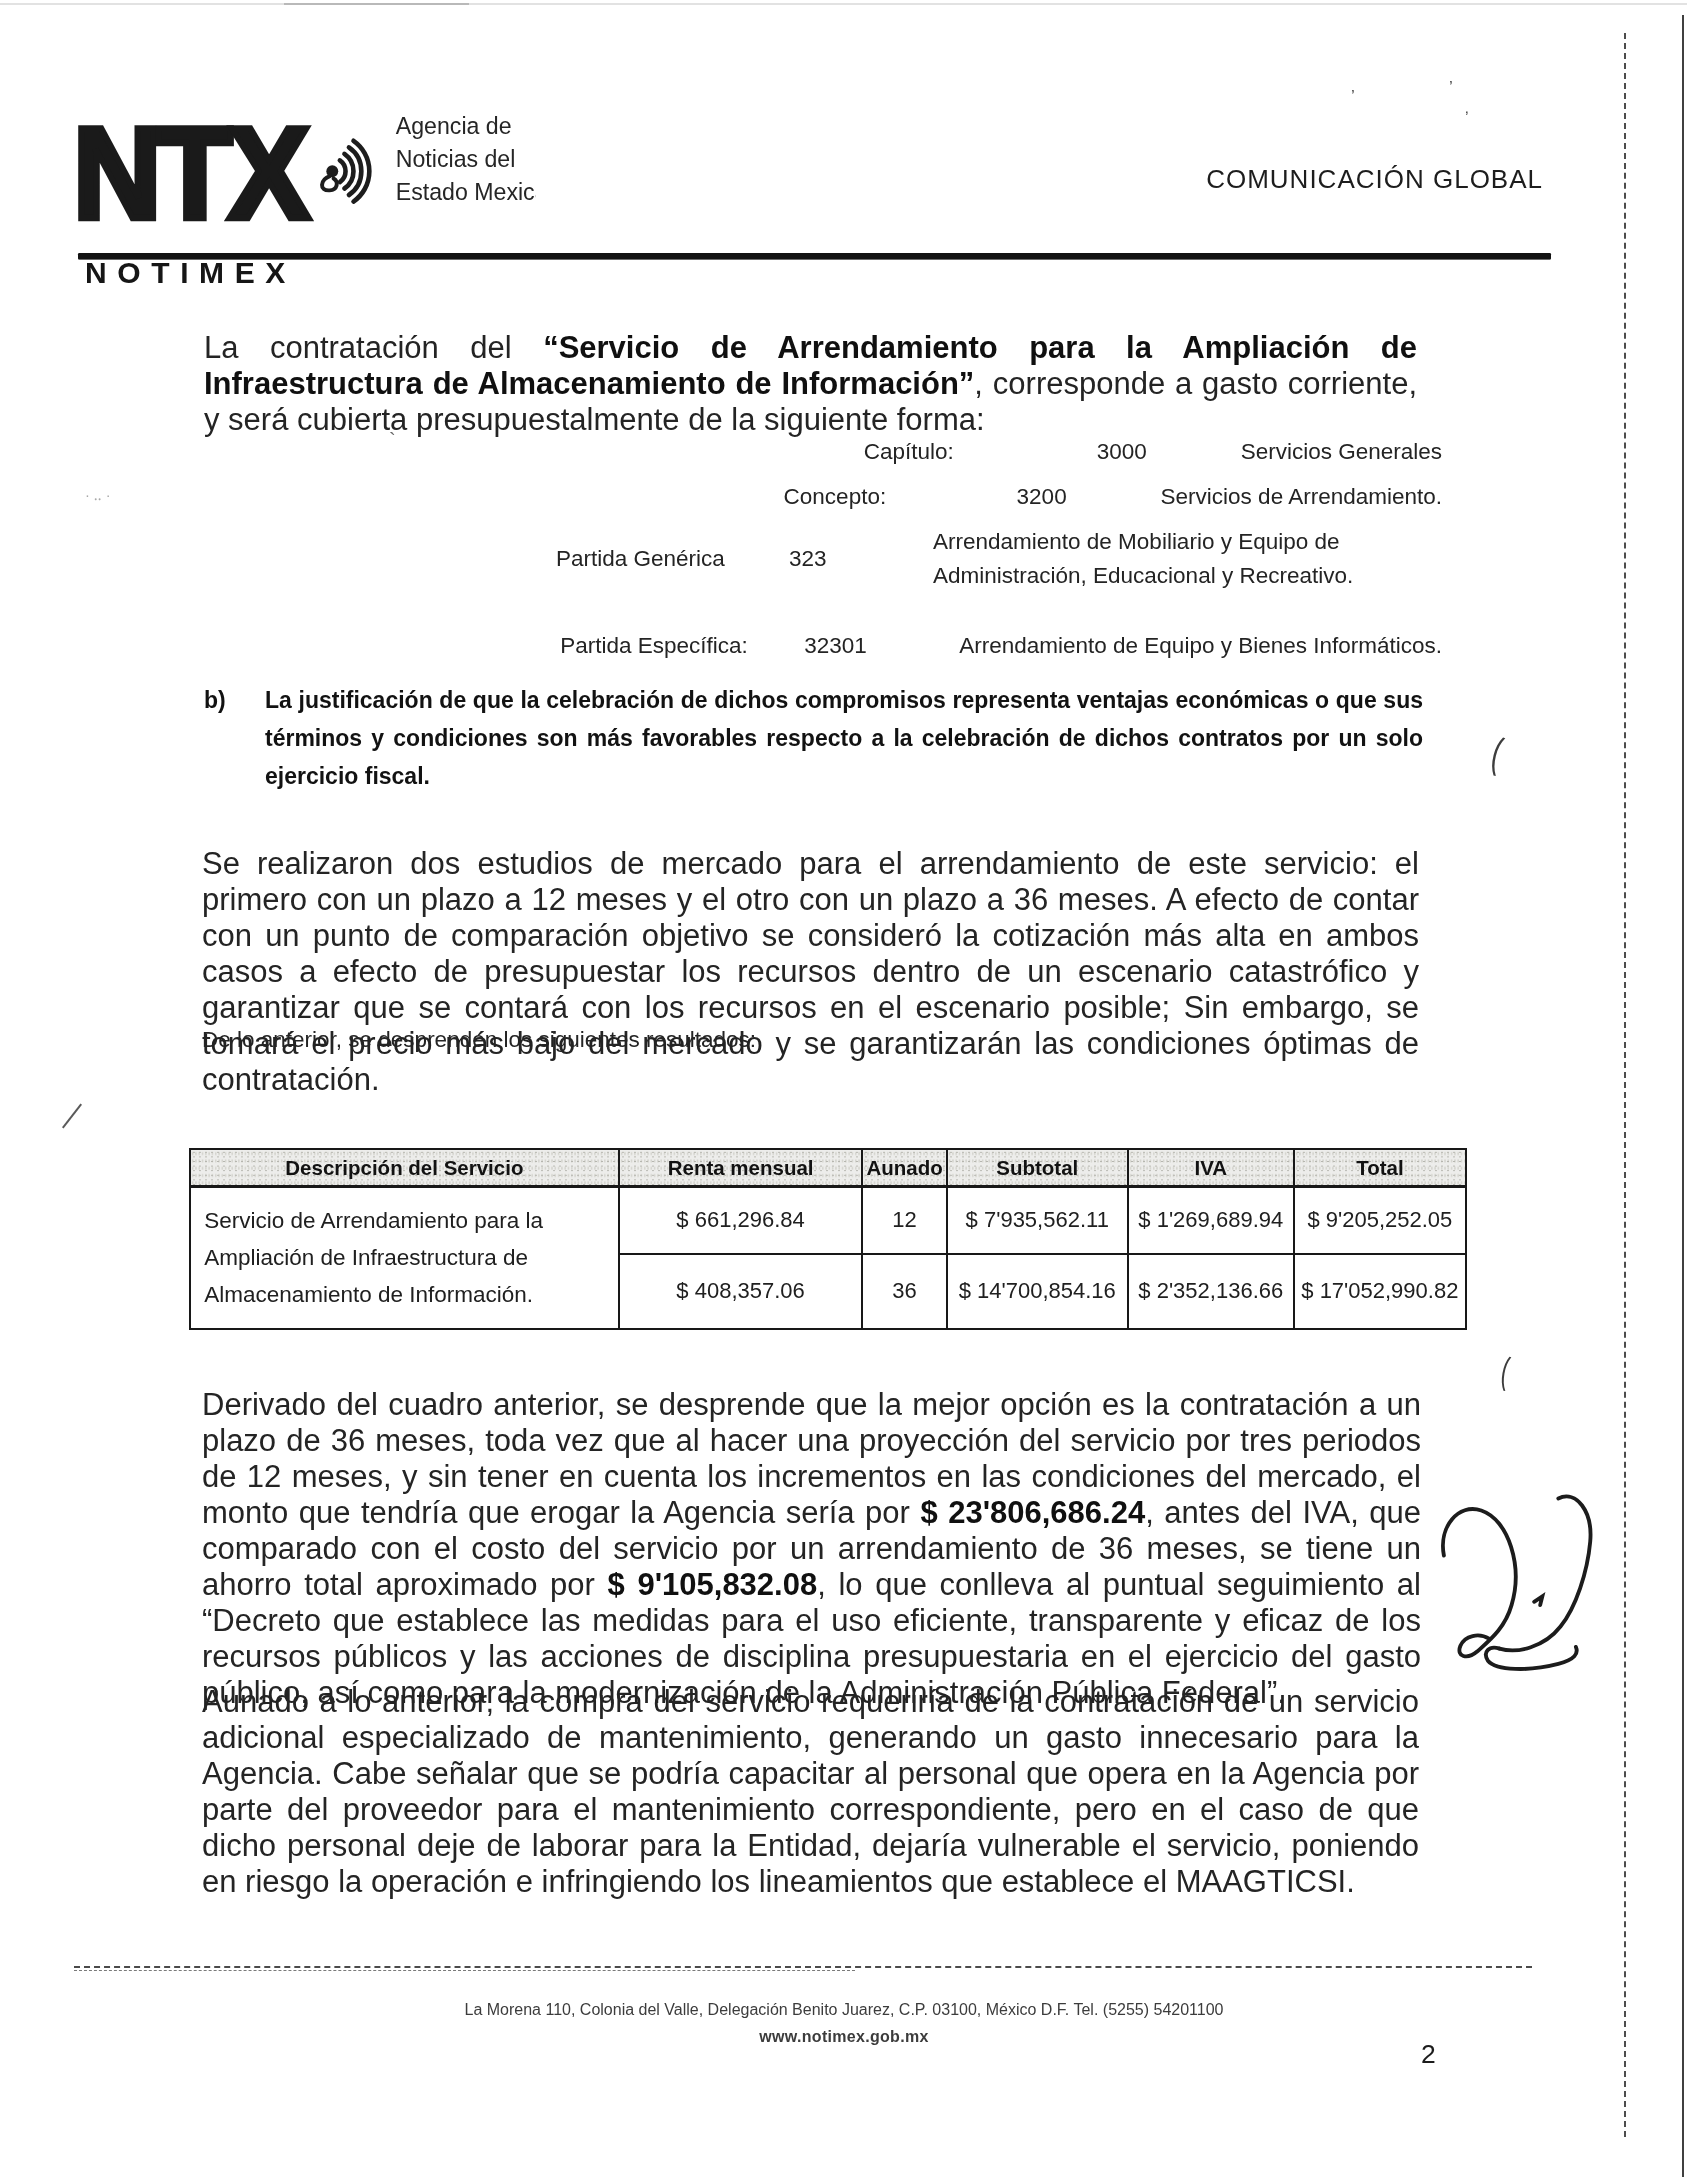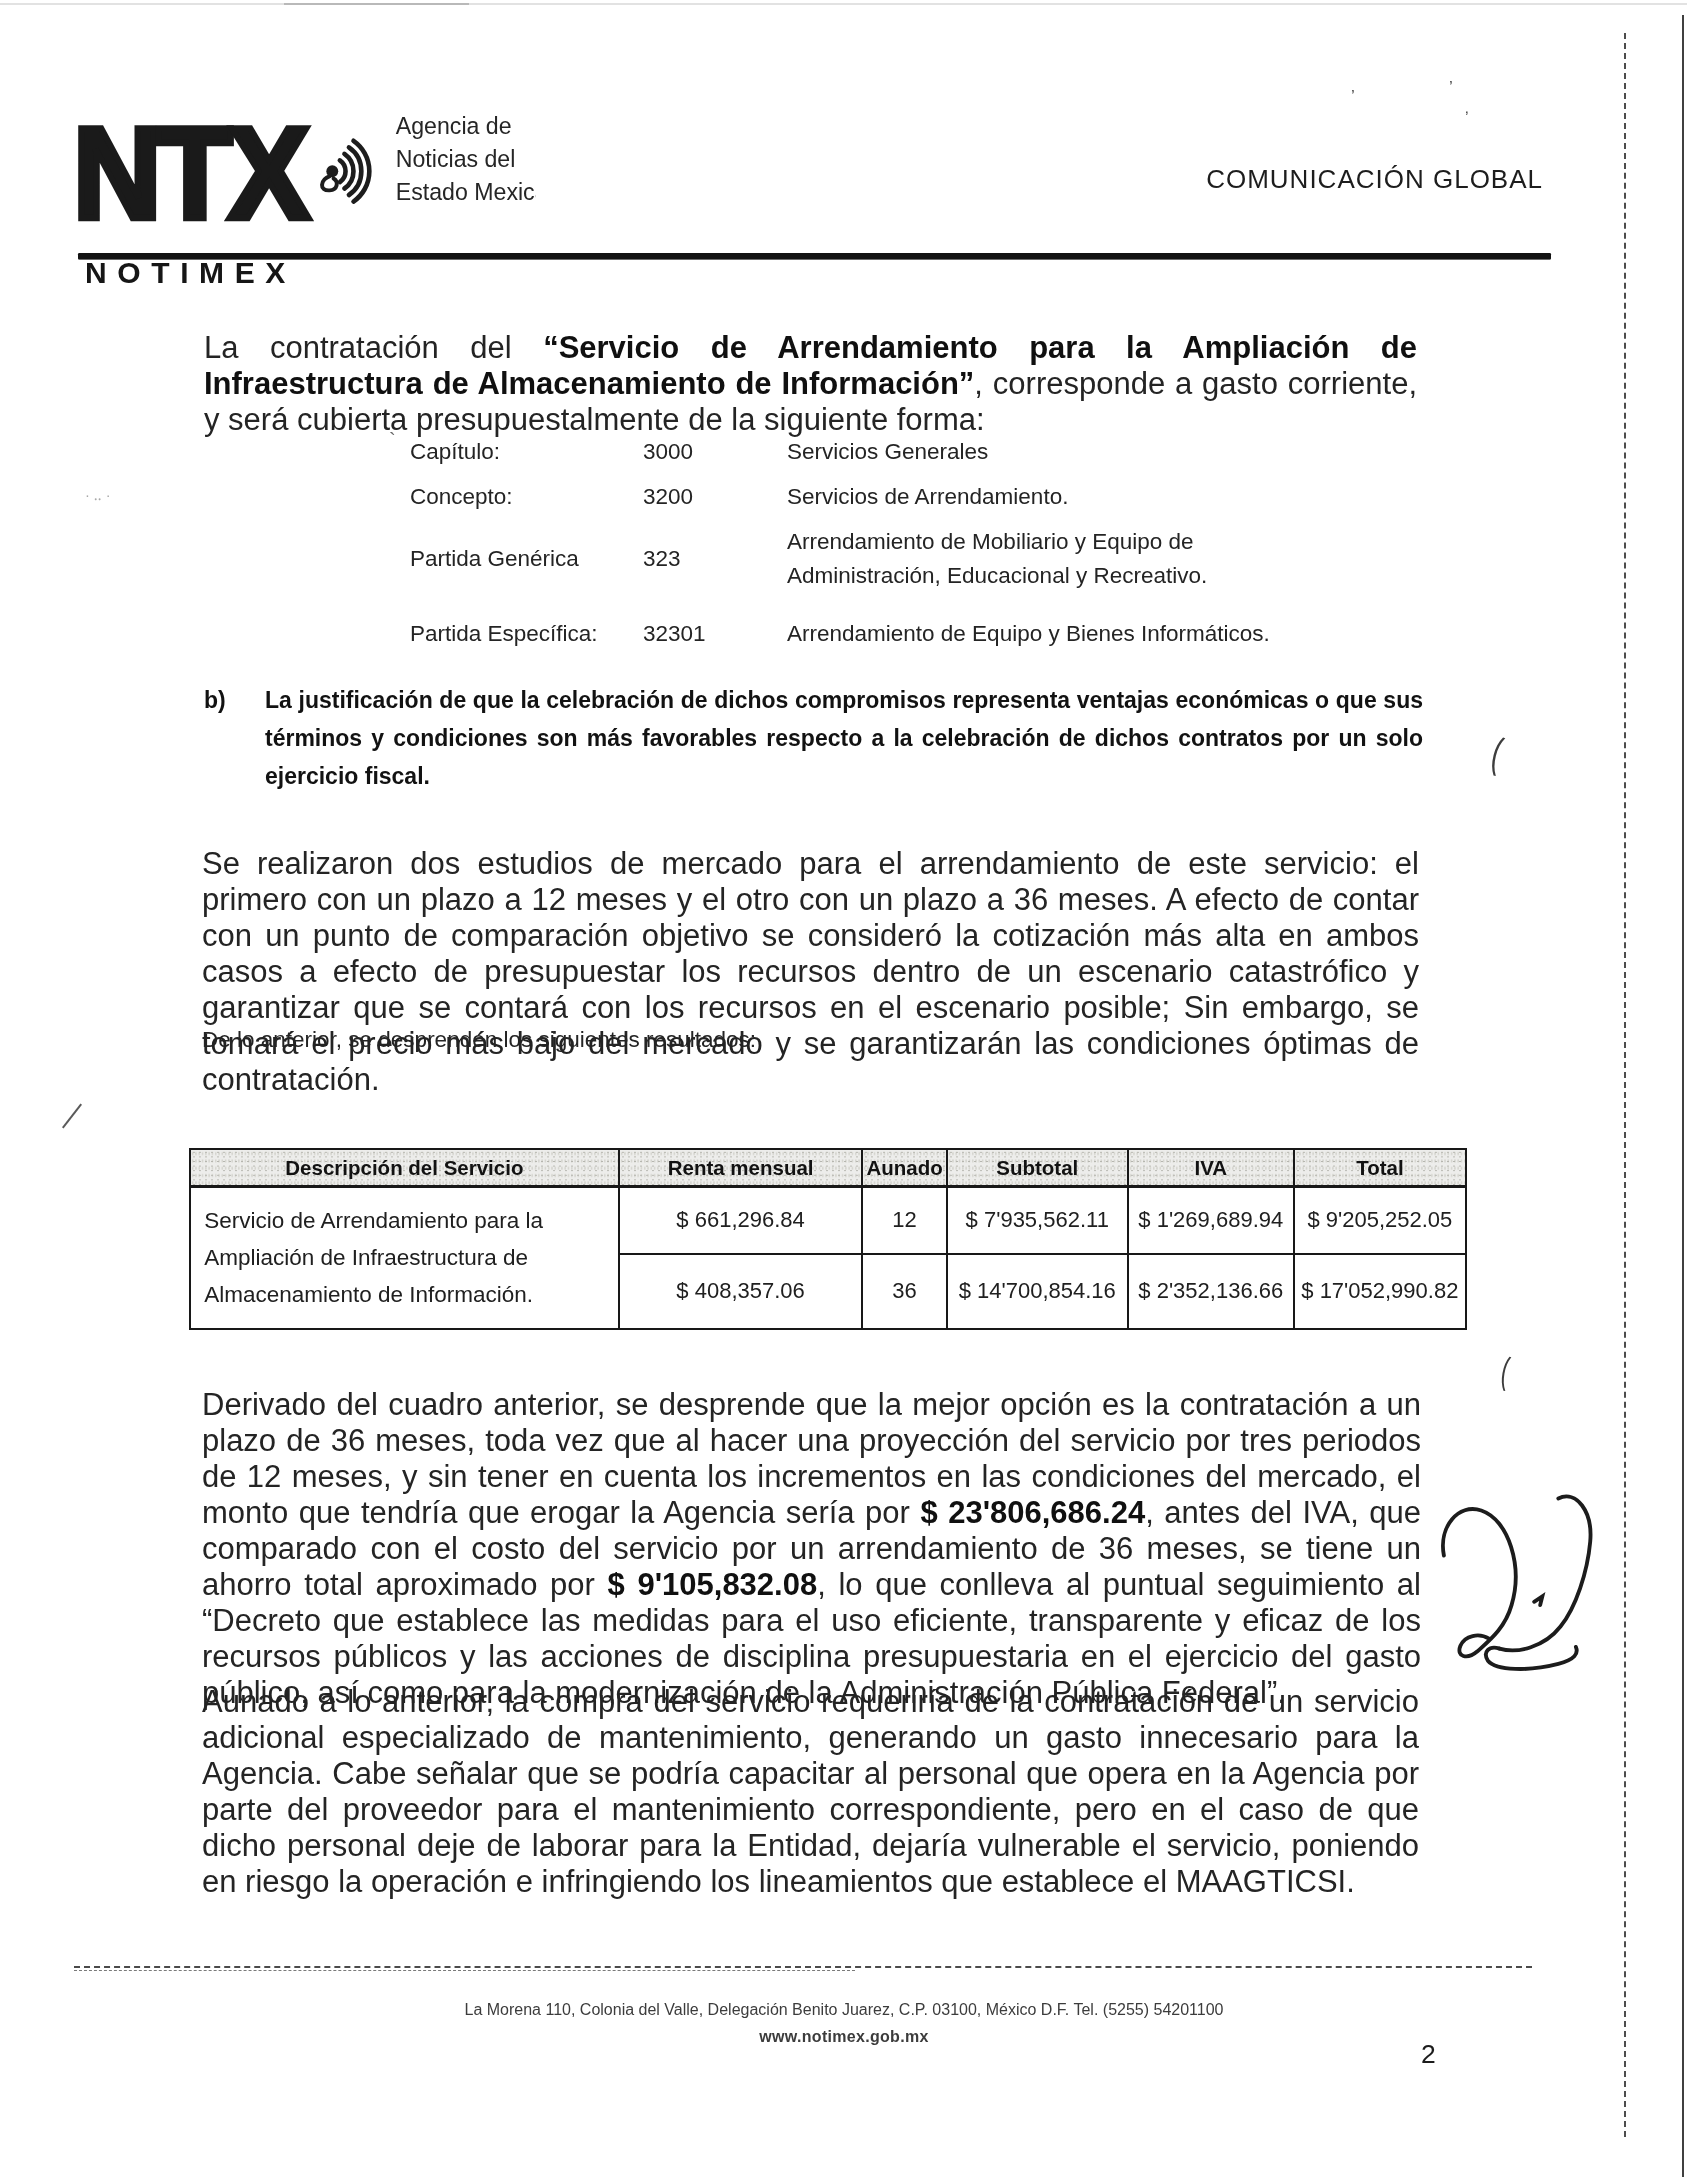--- a/index.html
+++ b/index.html
@@ -14,22 +14,22 @@
   .notimex-word{font-size:30px;font-weight:bold;letter-spacing:10.6px;color:#161616;margin-top:4px;margin-left:12px;}
   .dept-title{right:144px;top:164px;font-size:26px;letter-spacing:1px;color:#1d1d1d;}
   .header-rule{left:78px;top:253px;width:1473px;height:6px;background:#131313;border-radius:1.3px;box-shadow:0 0.7px 0 #3b3b3b;}
   .topedge{left:0;top:3.3px;width:1687px;height:1.3px;background:#e2e2e2;}
   .topedge2{left:284px;top:2.6px;width:185px;height:2px;background:#b9b9b9;}
   
   .para{font-size:31px;line-height:36px;color:#242424;text-align:justify;}
   .para b,.para strong{color:#101010;}
   .intro{left:204px;top:299px;width:1213px;}
   .budget{left:410px;top:435px;width:1032px;font-size:22.5px;color:#242424;}
-  .budget-row{display:flex;align-items:center;margin-bottom:11.2px;}
-  .budget-row.spaced{margin-top:24px;}
+  .budget-row{display:flex;align-items:center;margin-bottom:11.2px;justify-content:flex-end;}
+  .budget-row.spaced{margin-top:36px;gap:11px;}
   .b-label{width:233px;flex:none;}
   .b-code{width:144px;flex:none;}
   .b-desc{max-width:509px;line-height:34px;}
   .section-b{left:204px;top:681px;width:1219px;display:flex;font-weight:bold;color:#121212;}
   .sb-marker{width:61px;flex:none;font-size:23px;line-height:38px;}
   .sb-text{font-size:23px;line-height:38px;text-align:justify;flex:1;}
   .estudios{left:202px;top:815px;width:1217px;}
   .de-lo{left:202px;top:1027px;width:1059px;font-size:22.5px;color:#242424;}
   
   .rtable-wrap{left:189px;top:1148px;width:1278px;}

